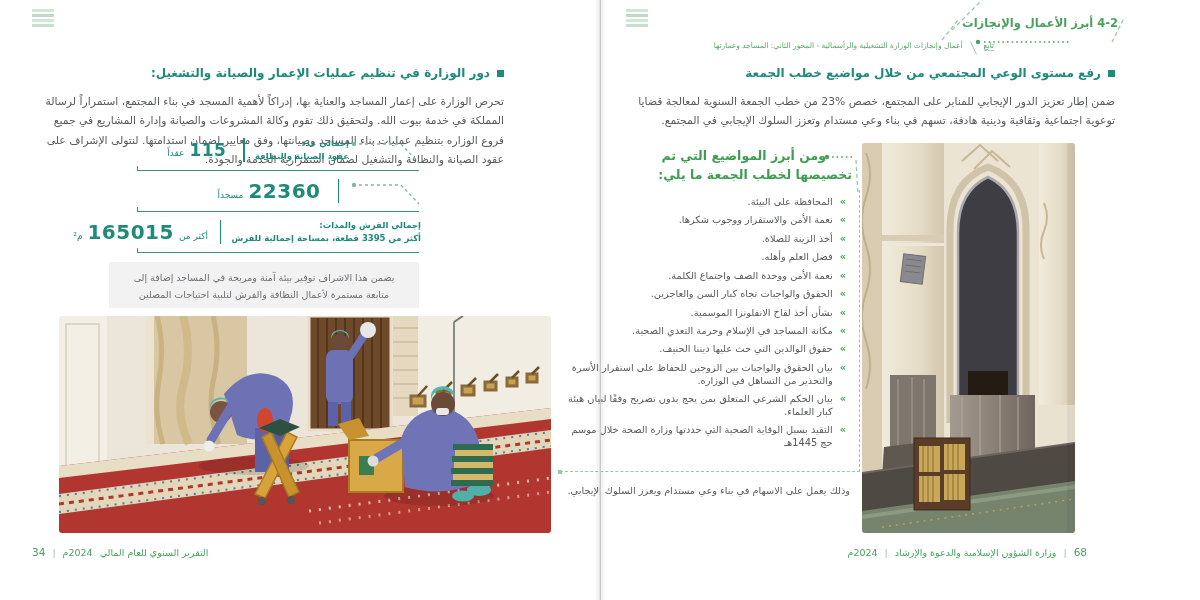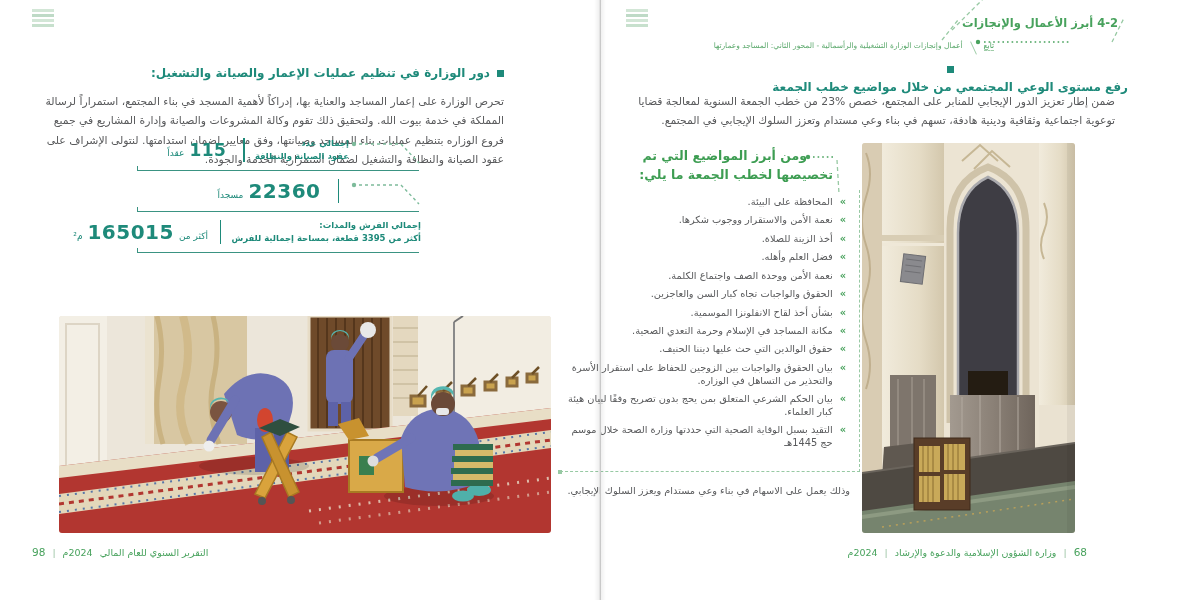--- a/index.html
+++ b/index.html
@@ -23,21 +23,21 @@
   .chapter svg{position:absolute;inset:0;overflow:visible;}
   .chapter .title{position:absolute;top:16px;right:4px;color:#48a25d;font-weight:bold;font-size:11.5px;white-space:nowrap;}
   .subhead{position:absolute;top:41px;right:138px;display:flex;align-items:flex-start;gap:6px;color:#5aa86b;font-size:7.5px;white-space:nowrap;}
   .subhead .tabei{border-bottom:1px dashed #9fcda8;padding-bottom:0;color:#48a25d;}
   .subhead .slash{flex:0 0 auto;width:1px;height:14px;background:#9fcda8;transform:rotate(-25deg);margin:0 4px;}
   
   .sec-head{position:absolute;display:flex;align-items:center;gap:7px;color:#1e8a7a;font-weight:bold;font-size:12px;white-space:nowrap;}
   .sec-head .sq{flex:0 0 auto;width:7px;height:7px;background:#1e8a7a;}
   .para{position:absolute;color:#58595b;font-size:10.8px;line-height:1.8;text-align:right;}
   
-  .topics-head{position:absolute;top:146px;right:299px;width:230px;color:#3d9d52;font-weight:bold;font-size:12.5px;line-height:1.55;text-align:right;}
+  .topics-head{position:absolute;top:146px;right:280px;width:230px;color:#3d9d52;font-weight:bold;font-size:12.5px;line-height:1.55;text-align:right;}
   .topics-head .l1{display:block;padding-left:0;padding-right:26px;}
   .topics-head .deco{position:absolute;top:4px;right:-8px;width:36px;height:44px;overflow:visible;}
   .topics{position:absolute;top:190px;right:272px;width:300px;list-style:none;
           border-left:none;border-right:1.5px dashed #97c9a3;border-bottom:1.5px dashed #97c9a3;
           padding:6px 13px 15px 4px;}
   .topics::after{content:'';position:absolute;left:-2px;bottom:-3px;width:4px;height:4px;background:#97c9a3;}
   .topics li{display:flex;align-items:flex-start;gap:7px;margin-bottom:5.5px;font-size:9.8px;line-height:1.32;color:#58595b;}
   .topics .chev{flex:0 0 auto;color:#48a25d;font-weight:bold;}
   .closing{position:absolute;top:483px;right:282px;width:290px;font-size:9.8px;line-height:1.6;text-align:right;color:#58595b;}
   
@@ -92,21 +92,21 @@
       </svg>
       <div class="title">4-2 أبرز الأعمال والإنجازات</div>
     </div>
 
     <div class="subhead">
       <span class="tabei">تابع</span>
       <span class="slash"></span>
       <span class="subtxt">أعمال وإنجازات الوزارة التشغيلية والرأسمالية - المحور الثاني: المساجد وعمارتها</span>
     </div>
 
-    <div class="sec-head" style="top:66px;right:4px;flex-direction:column;">
+    <div class="sec-head" style="top:66px;right:17px;">
       <span class="sq"></span>
       <span>رفع مستوى الوعي المجتمعي من خلال مواضيع خطب الجمعة</span>
     </div>
 
     <div class="para" style="top:92px;right:17px;left:26px;">ضمن إطار تعزيز الدور الإيجابي للمنابر على المجتمع، خصص %23 من خطب الجمعة السنوية لمعالجة قضايا توعوية اجتماعية وثقافية ودينية هادفة، تسهم في بناء وعي مستدام وتعزز السلوك الإيجابي في المجتمع.</div>
 
     <div class="topics-head">
       <svg class="deco" viewBox="0 0 36 44">
         <circle cx="3" cy="7" r="2.2" fill="#48a25d"></circle>
         <line x1="8" y1="7" x2="30" y2="7" stroke="#48a25d" stroke-width="1.5" stroke-dasharray="1.6,3"></line>
@@ -299,20 +299,21 @@
         <div class="stat-bar"></div>
         <div class="stat-value">
           <span class="prefix">أكثر من</span>
           <span class="num">165015</span>
           <span class="unit">م²</span>
         </div>
       </div>
       <div class="stat-sep"></div>
     </div>
 
+    <div class="note-box">يضمن هذا الاشراف توفير بيئة آمنة ومريحة في المساجد إضافة إلى متابعة مستمرة لأعمال النظافة والفرش لتلبية احتياجات المصلين</div>
 
     <div class="photo photo-left">
       <svg viewBox="0 0 492 217" preserveAspectRatio="none">
         <rect width="492" height="217" fill="#ece6da"></rect>
         <rect x="352" y="0" width="140" height="105" fill="#f2ede2"></rect>
         <rect x="0" y="0" width="48" height="158" fill="#f3efe5"></rect>
         <rect x="7" y="8" width="33" height="142" fill="none" stroke="#ddd5c5" stroke-width="2"></rect>
         <rect x="86" y="0" width="102" height="128" fill="#d8c7a2"></rect>
         <path d="M98,0 q8,30 2,64 q-6,32 4,64" stroke="#bfa368" stroke-width="5" fill="none" opacity=".55"></path>
         <path d="M124,0 q10,36 0,70 q-8,28 6,58" stroke="#c9ad72" stroke-width="8" fill="none" opacity=".5"></path>
@@ -412,18 +413,18 @@
             <rect x="396" y="134" width="38" height="6" fill="#d4b96a"></rect>
           <rect x="394" y="128" width="40" height="6" fill="#2e6b4f"></rect>
         </g>
       </svg>
     </div>
 
     <div class="footer footer-left">
       <span>التقرير السنوي للعام المالي</span>
       <span>2024م</span>
       <span class="sep">|</span>
-      <span class="pg">98</span>
+      <span class="pg">34</span>
     </div>
   </div>
 
   <div class="spine"></div>
 </div>
 
 </body></html>

